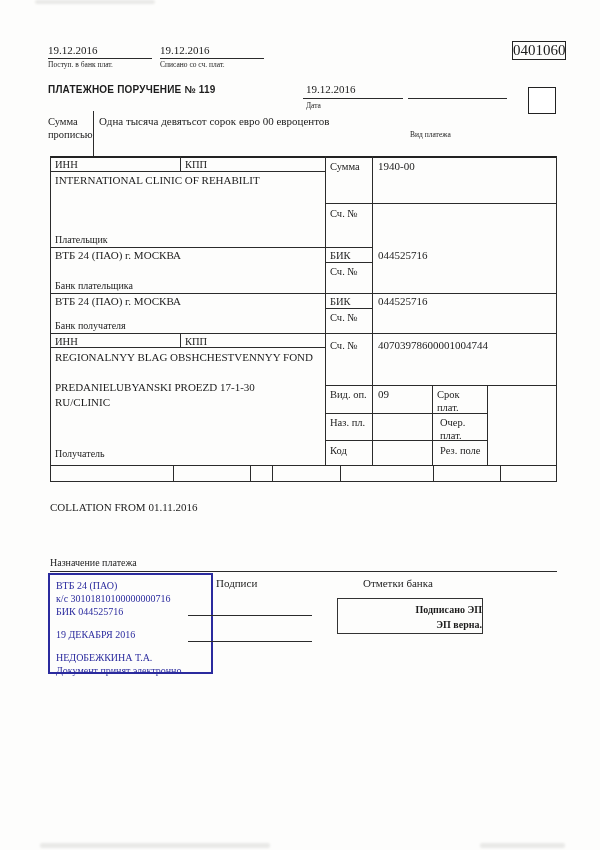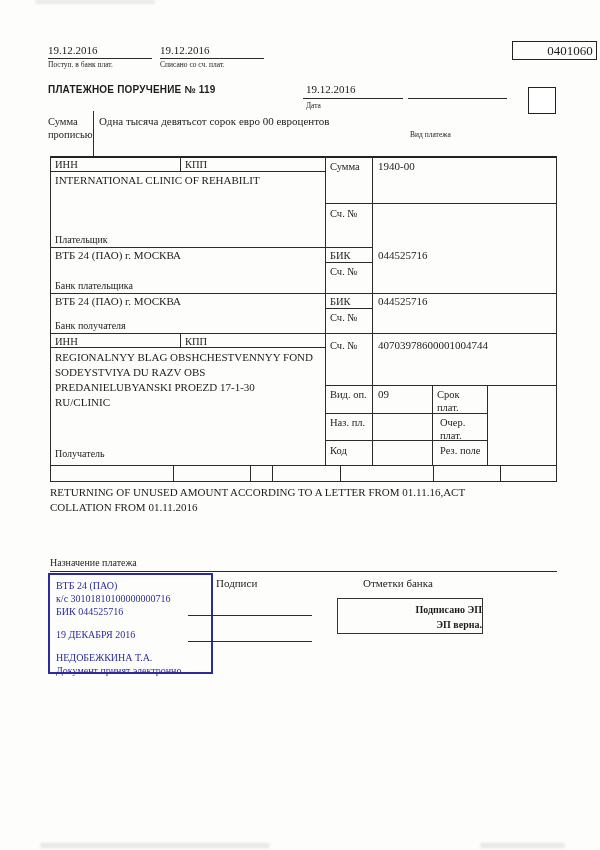--- a/index.html
+++ b/index.html
@@ -9,21 +9,21 @@
   .t2{position:absolute;font-size:10.5px;line-height:1.25;white-space:nowrap;}
   .lbl{position:absolute;font-size:10px;line-height:1.2;white-space:nowrap;}
   .sub{position:absolute;font-size:7.5px;line-height:1.1;white-space:nowrap;color:#222;}
   .hline{position:absolute;height:1px;background:#2b2b2b;}
   .hline2{position:absolute;height:2px;background:#222;}
   .vline{position:absolute;width:1px;background:#2b2b2b;}
   .wrap{white-space:normal;}
   .title{position:absolute;font-family:"Liberation Sans","DejaVu Sans",sans-serif;
          font-weight:bold;font-size:10px;letter-spacing:.2px;}
   .codebox{position:absolute;border:1.5px solid #222;text-align:center;
-           font-size:13px;line-height:17px;padding-left:31px;}
+           font-size:15px;line-height:17px;}
   .checkbox{position:absolute;border:1.5px solid #222;background:#fff;}
   .stamp{position:absolute;border:2px solid #2b2b9e;color:#2b2b9e;font-size:10px;
          line-height:13px;padding:4px 6px;box-sizing:border-box;}
   .stamp .gap{margin-top:10px;}
   .signedbox{position:absolute;border:1px solid #333;text-align:right;
              font-weight:bold;font-size:10px;line-height:15px;padding-top:3px;box-sizing:border-box;}
   .faint{position:absolute;background:#e9e9e7;filter:blur(1px);border-radius:2px;}
 </style>
 </head>
 <body>
@@ -95,21 +95,20 @@
 
   <div class="t" style="left:55px;top:249px;">ВТБ 24 (ПАО) г. МОСКВА</div>
   <div class="lbl" style="left:55px;top:280px;">Банк плательщика</div>
 
   <div class="t" style="left:55px;top:295px;">ВТБ 24 (ПАО) г. МОСКВА</div>
   <div class="lbl" style="left:55px;top:320px;">Банк получателя</div>
 
   <div class="t2" style="left:55px;top:335px;">ИНН</div>
   <div class="t2" style="left:185px;top:335px;">КПП</div>
   <div class="t" style="left:55px;top:351px;">REGIONALNYY BLAG OBSHCHESTVENNYY FOND</div>
-  <div class="t" style="left:55px;top:366px;">SODEYSTVIYA DU RAZV OBS</div>
   <div class="t" style="left:55px;top:381px;">PREDANIELUBYANSKI PROEZD 17-1-30</div>
   <div class="t" style="left:55px;top:396px;">RU/CLINIC</div>
   <div class="lbl" style="left:55px;top:448px;">Получатель</div>
 
   <div class="t2" style="left:330px;top:160px;">Сумма</div>
   <div class="t" style="left:378px;top:160px;">1940-00</div>
   <div class="t2" style="left:330px;top:207px;">Сч. №</div>
 
   <div class="t2" style="left:330px;top:249px;">БИК</div>
   <div class="t" style="left:378px;top:249px;">044525716</div>
@@ -125,21 +124,20 @@
   <div class="t2" style="left:330px;top:388px;">Вид. оп.</div>
   <div class="t" style="left:378px;top:388px;">09</div>
   <div class="t2 wrap" style="left:437px;top:388px;width:46px;">Срок плат.</div>
 
   <div class="t2" style="left:330px;top:416px;">Наз. пл.</div>
   <div class="t2 wrap" style="left:440px;top:416px;width:46px;">Очер. плат.</div>
 
   <div class="t2" style="left:330px;top:444px;">Код</div>
   <div class="t2" style="left:440px;top:444px;">Рез. поле</div>
 
-  <div class="t" style="left:50px;top:486px;">RETURNING OF UNUSED AMOUNT ACCORDING TO A LETTER FROM 01.11.16,ACT</div>
   <div class="t" style="left:50px;top:501px;">COLLATION FROM 01.11.2016</div>
   <div class="lbl" style="left:50px;top:557px;">Назначение платежа</div>
   <div class="hline" style="left:50px;top:571px;width:507px;"></div>
 
   <div class="stamp" style="left:48px;top:573px;width:165px;height:101px;">
     <div>ВТБ 24 (ПАО)</div>
     <div>к/с 30101810100000000716</div>
     <div>БИК 044525716</div>
     <div class="gap">19 ДЕКАБРЯ 2016</div>
     <div class="gap">НЕДОБЕЖКИНА Т.А.</div>

